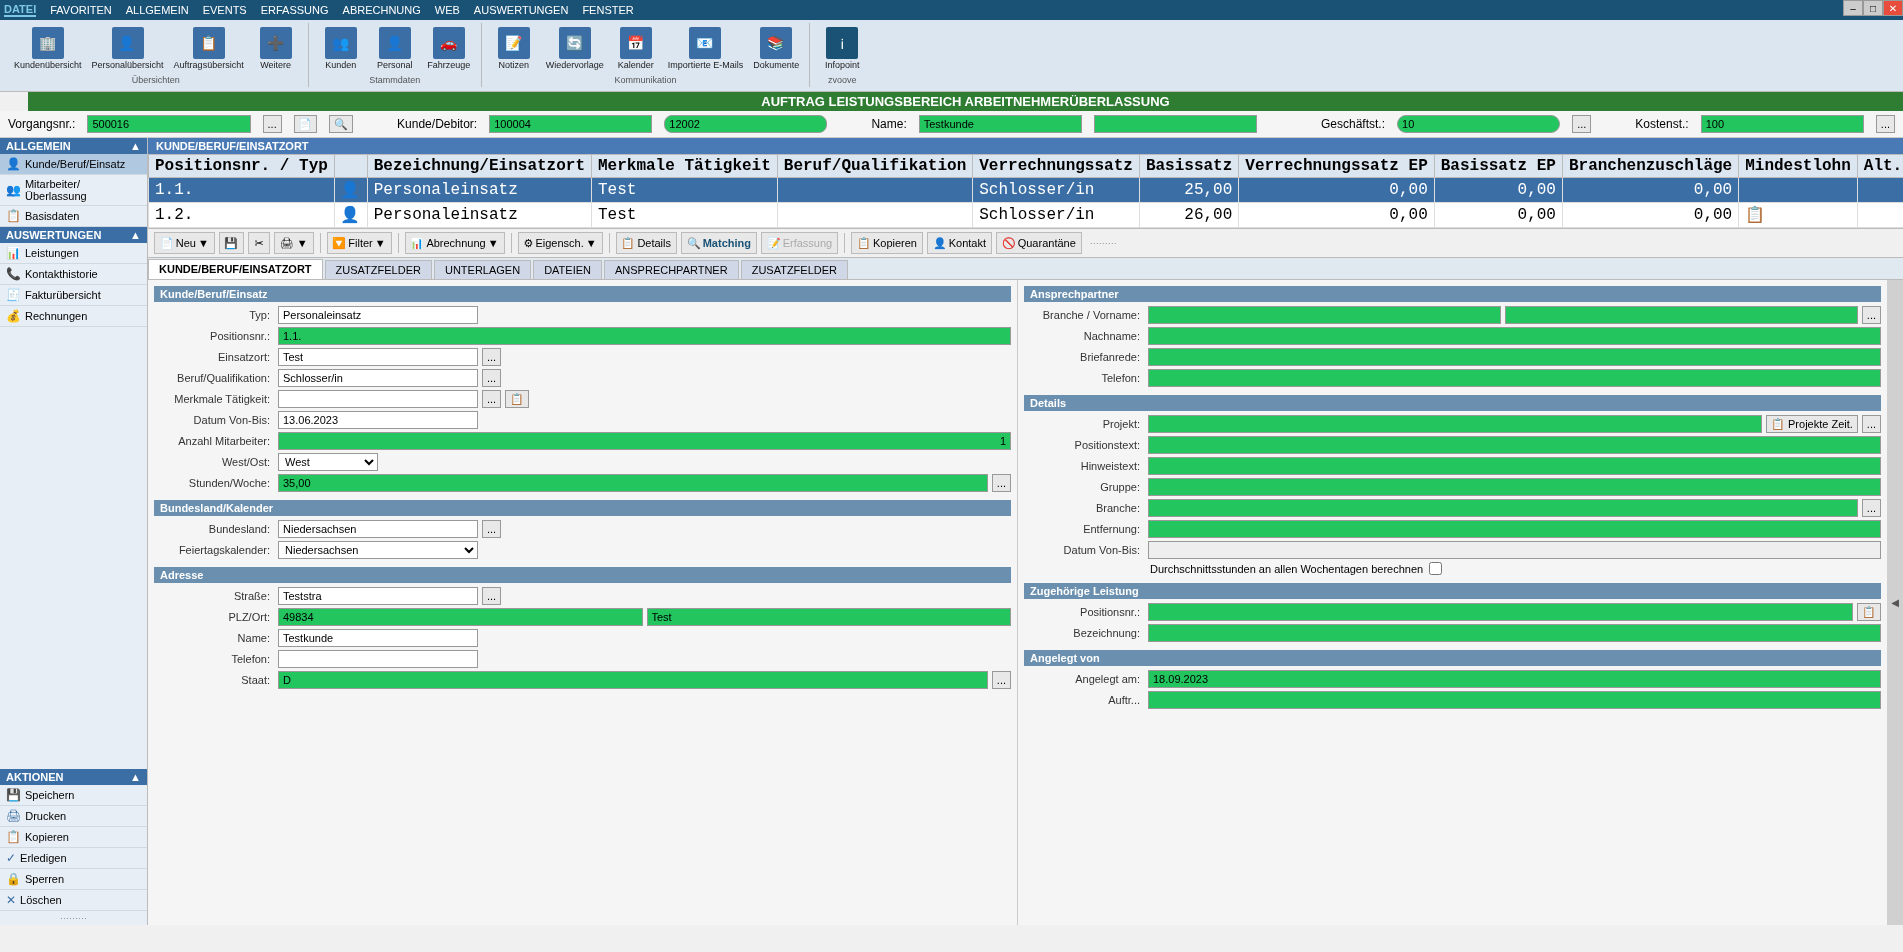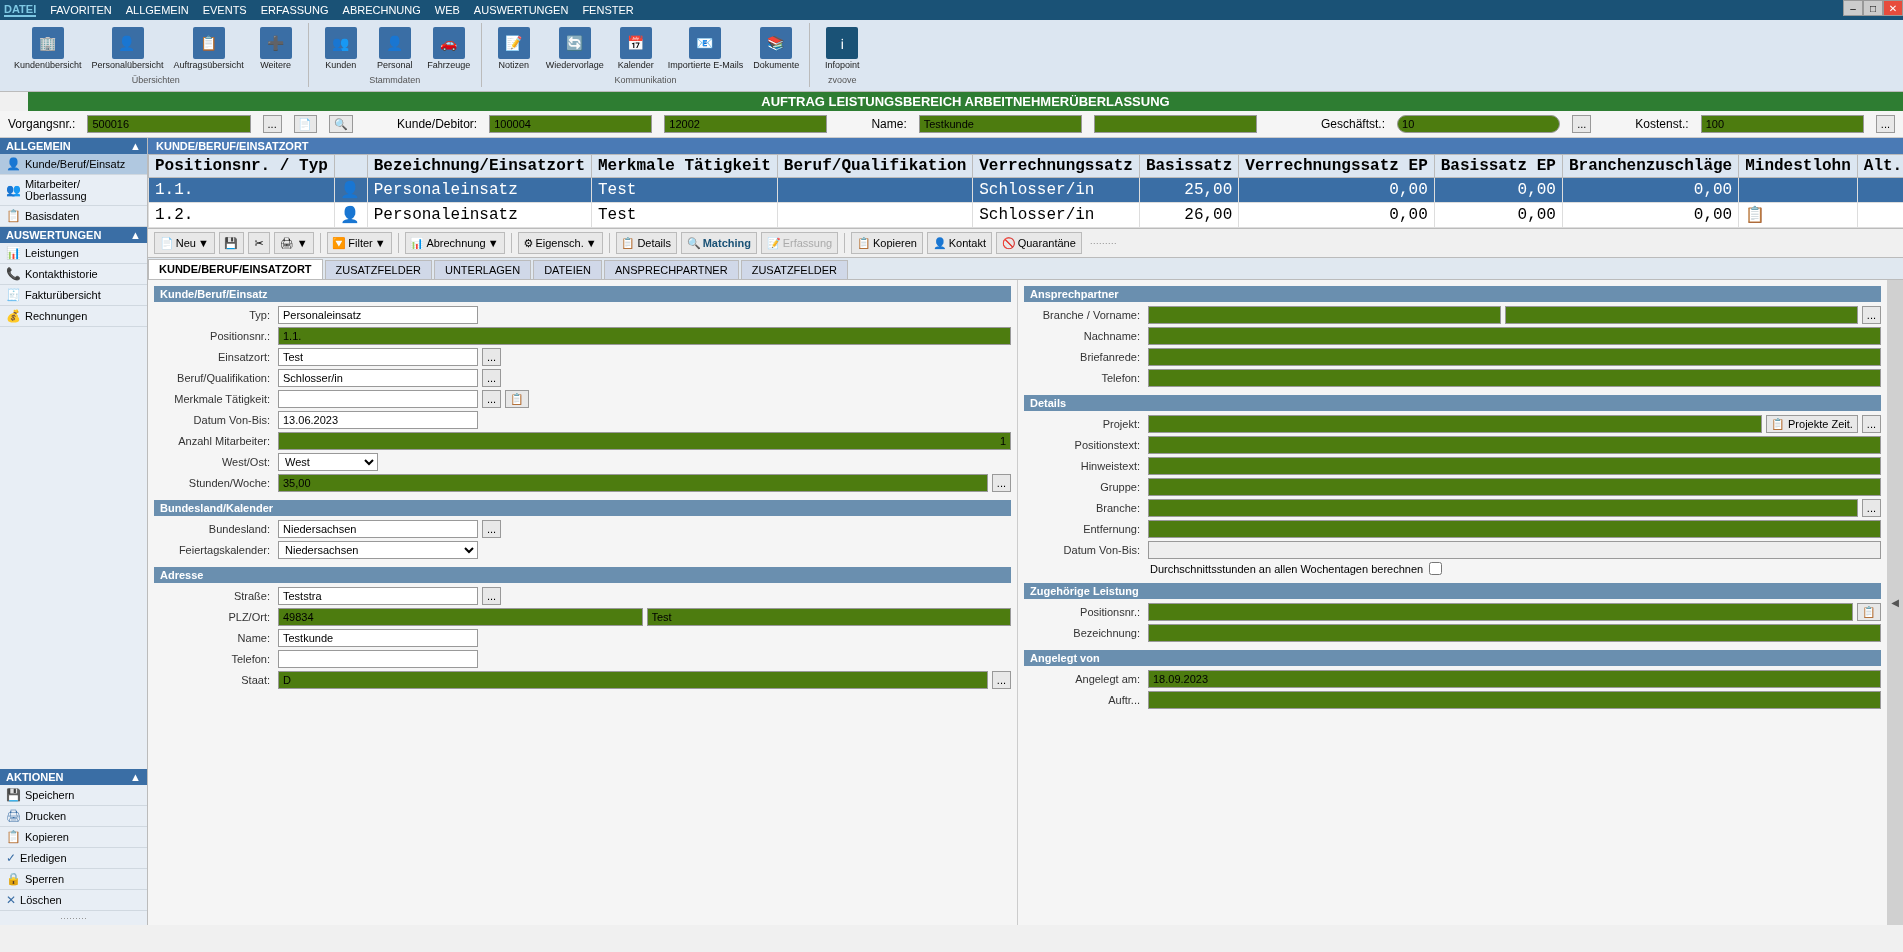--- a/index.html
+++ b/index.html
@@ -64,21 +64,21 @@
     .tab.active { background: white; font-weight: bold; margin-top: 1px; }
 
     
     .detail-area { display: flex; flex: 1; overflow-y: auto; background: #f5f5f5; }
     .detail-left { flex: 1; padding: 6px; }
     .detail-right { flex: 1; padding: 6px; border-left: 1px solid #ccc; }
 
     .form-section-header { background: #6a8faf; color: white; font-size: 11px; font-weight: bold; padding: 2px 6px; margin-bottom: 4px; }
     .form-row { display: flex; align-items: center; margin-bottom: 3px; gap: 4px; }
     .form-label { width: 120px; min-width: 120px; font-size: 11px; text-align: right; color: #333; padding-right: 4px; }
-    .form-input { border: 1px solid #999; padding: 1px 4px; font-size: 11px; height: 18px; flex: 1; background: #4d7c0f; }
+    .form-input { border: 1px solid #999; padding: 1px 4px; font-size: 11px; height: 18px; flex: 1; background: #22c55e; }
     .form-input-wide { border: 1px solid #999; padding: 1px 4px; font-size: 11px; height: 18px; width: 200px; background: white; }
     .form-select { border: 1px solid #999; padding: 1px 2px; font-size: 11px; height: 18px; width: 100px; background: white; }
     .btn-dots { border: 1px solid #999; background: #e8e8e8; padding: 0 4px; font-size: 11px; height: 18px; cursor: pointer; }
 
     .detail-section { margin-bottom: 8px; }
 
     .checkbox-row { display: flex; align-items: center; gap: 6px; margin-bottom: 3px; }
 
     .right-expand { width: 16px; background: #d0d0d0; display: flex; align-items: center; justify-content: center; cursor: pointer; font-size: 10px; color: #555; }
     .win-btn { width: 20px; height: 16px; display: flex; align-items: center; justify-content: center; font-size: 10px; cursor: pointer; background: #ccc; border: 1px solid #999; }
@@ -188,21 +188,21 @@
 
   <div class="vorgangs-row">
     <label>Vorgangsnr.:</label>
     <input class="form-input" style="width: 80px;" value="500016">
     <button class="btn-small">...</button>
     <button class="btn-small">📄</button>
     <button class="btn-small">🔍</button>
     <div style="width:20px;"></div>
     <label>Kunde/Debitor:</label>
     <input class="form-input" style="width: 80px;" value="100004">
-    <input class="form-input" style="width: 60px;" value="12002">
+    <input class="form-input" style="width: 60px; border-radius: 8px;" value="12002">
     <div style="width:20px;"></div>
     <label>Name:</label>
     <input class="form-input" style="width: 120px;" value="Testkunde">
     <input class="form-input" style="width: 80px;" value="">
     <div style="width:40px;"></div>
     <label>Geschäftst.:</label>
     <input class="form-input" style="width: 60px; border-radius: 9px;" value="10">
     <button class="btn-small">...</button>
     <div style="width:20px;"></div>
     <label>Kostenst.:</label>

